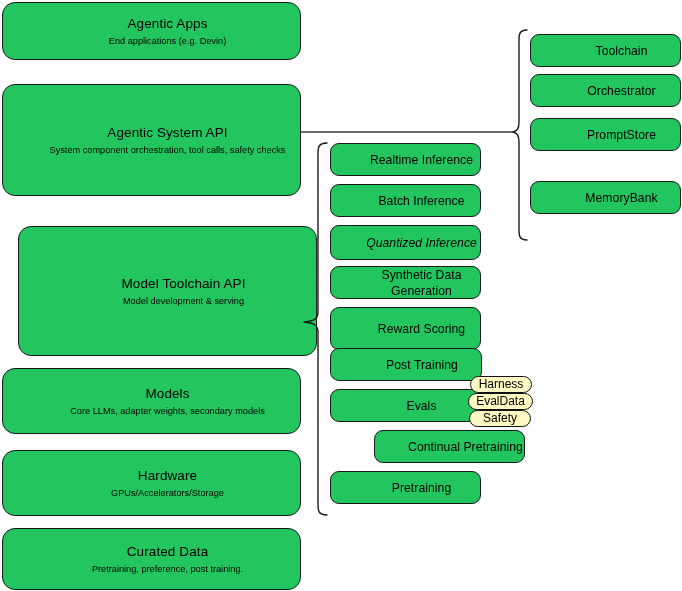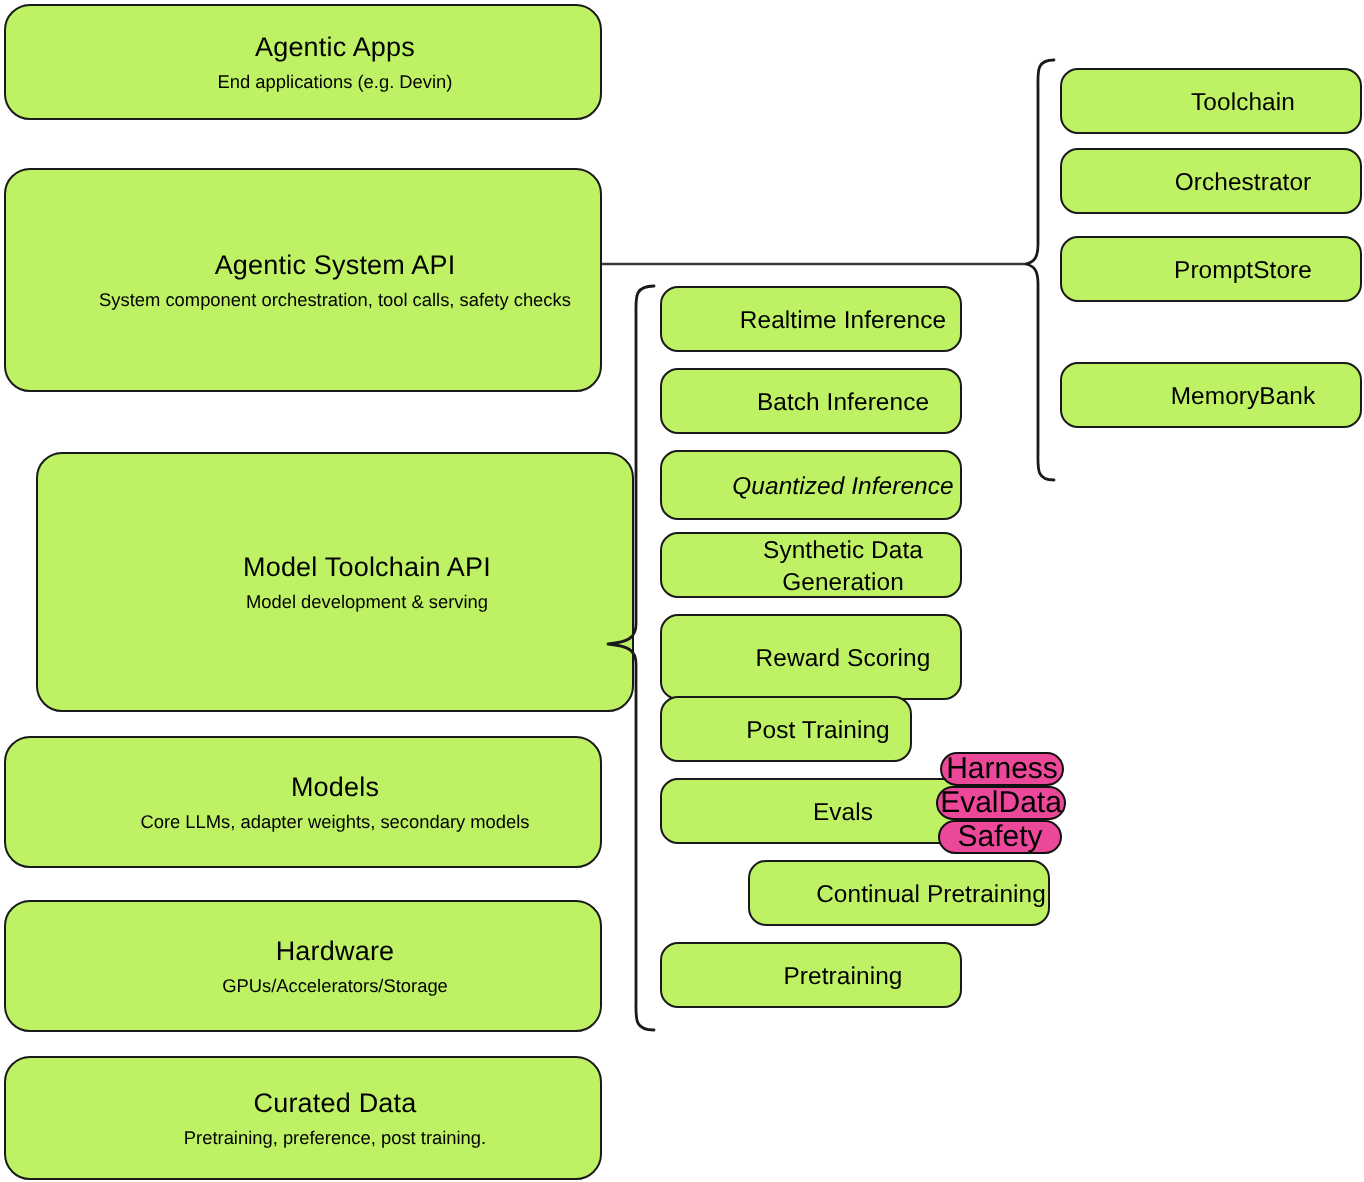--- a/index.html
+++ b/index.html
@@ -17,21 +17,21 @@
     width: 682px;
     height: 591px;
     background: #ffffff;
     overflow: hidden;
   }
 
   
   .node {
     position: absolute;
     box-sizing: border-box;
-    background: #bef264;
+    background: #22c55e;
     border: 1.4px solid #1a1a1a;
     border-radius: 11px;
     display: flex;
     flex-direction: column;
     align-items: center;
     justify-content: center;
     text-align: center;
     color: #000000;
     padding-left: 32px;
   }
@@ -61,27 +61,27 @@
   .item .label {
     font-size: 12.2px;
     line-height: 16px;
     letter-spacing: 0.05px;
   }
 
   
   .badge {
     position: absolute;
     box-sizing: border-box;
-    background: #ec4899;
+    background: #fef9c3;
     border: 1.4px solid #111;
     border-radius: 999px;
     display: flex;
     align-items: center;
     justify-content: center;
-    font-size: 15px;
+    font-size: 12px;
     line-height: 13px;
     color: #000;
     z-index: 7;
   }
 
   
   .svg-layer {
     position: absolute;
     left: 0;
     top: 0;
@@ -167,21 +167,21 @@
   </div>
   <div class="node item" style="left:330px; top:225px; width:151px; height:35px;font-style:italic;">
     <div class="label">Quantized Inference</div>
   </div>
   <div class="node item" style="left:330px; top:266px; width:151px; height:33px;">
     <div class="label">Synthetic Data Generation</div>
   </div>
   <div class="node item" style="left:330px; top:307px; width:151px; height:43px;">
     <div class="label">Reward Scoring</div>
   </div>
-  <div class="node item" style="left:330px; top:348px; width:126px; height:33px;">
+  <div class="node item" style="left:330px; top:348px; width:152px; height:33px;">
     <div class="label">Post Training</div>
   </div>
   <div class="node item" style="left:330px; top:389px; width:151px; height:33px;">
     <div class="label">Evals</div>
   </div>
   <div class="node item" style="left:330px; top:430px; width:151px; height:33px;margin-left:44px;">
     <div class="label">Continual Pretraining</div>
   </div>
   <div class="node item" style="left:330px; top:471px; width:151px; height:33px;">
     <div class="label">Pretraining</div>

